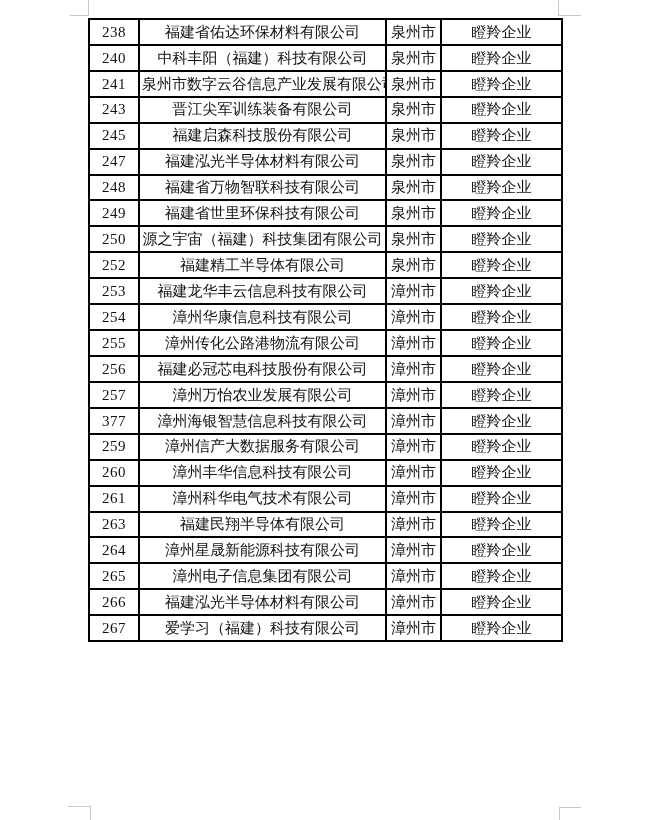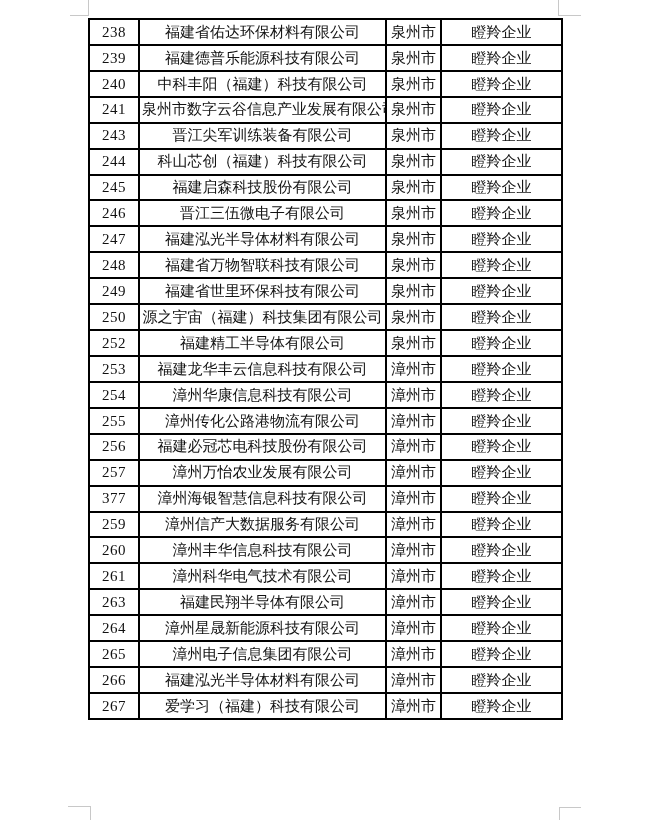--- a/index.html
+++ b/index.html
@@ -61,26 +61,20 @@
       <col style="width:121px">
     </colgroup>
     <tbody id="table-body">
     <tr>
       <td class="col-no">238</td>
       <td class="col-company">福建省佑达环保材料有限公司</td>
       <td class="col-city">泉州市</td>
       <td class="col-category">瞪羚企业</td>
     </tr>
 
-    <tr>
-      <td class="col-no">239</td>
-      <td class="col-company">福建德普乐能源科技有限公司</td>
-      <td class="col-city">泉州市</td>
-      <td class="col-category">瞪羚企业</td>
-    </tr>
 
     <tr>
       <td class="col-no">240</td>
       <td class="col-company">中科丰阳（福建）科技有限公司</td>
       <td class="col-city">泉州市</td>
       <td class="col-category">瞪羚企业</td>
     </tr>
 
     <tr>
       <td class="col-no">241</td>
@@ -90,40 +84,28 @@
     </tr>
 
 
     <tr>
       <td class="col-no">243</td>
       <td class="col-company">晋江尖军训练装备有限公司</td>
       <td class="col-city">泉州市</td>
       <td class="col-category">瞪羚企业</td>
     </tr>
 
-    <tr>
-      <td class="col-no">244</td>
-      <td class="col-company">科山芯创（福建）科技有限公司</td>
-      <td class="col-city">泉州市</td>
-      <td class="col-category">瞪羚企业</td>
-    </tr>
 
     <tr>
       <td class="col-no">245</td>
       <td class="col-company">福建启森科技股份有限公司</td>
       <td class="col-city">泉州市</td>
       <td class="col-category">瞪羚企业</td>
     </tr>
 
-    <tr>
-      <td class="col-no">246</td>
-      <td class="col-company">晋江三伍微电子有限公司</td>
-      <td class="col-city">泉州市</td>
-      <td class="col-category">瞪羚企业</td>
-    </tr>
 
     <tr>
       <td class="col-no">247</td>
       <td class="col-company">福建泓光半导体材料有限公司</td>
       <td class="col-city">泉州市</td>
       <td class="col-category">瞪羚企业</td>
     </tr>
 
     <tr>
       <td class="col-no">248</td>

